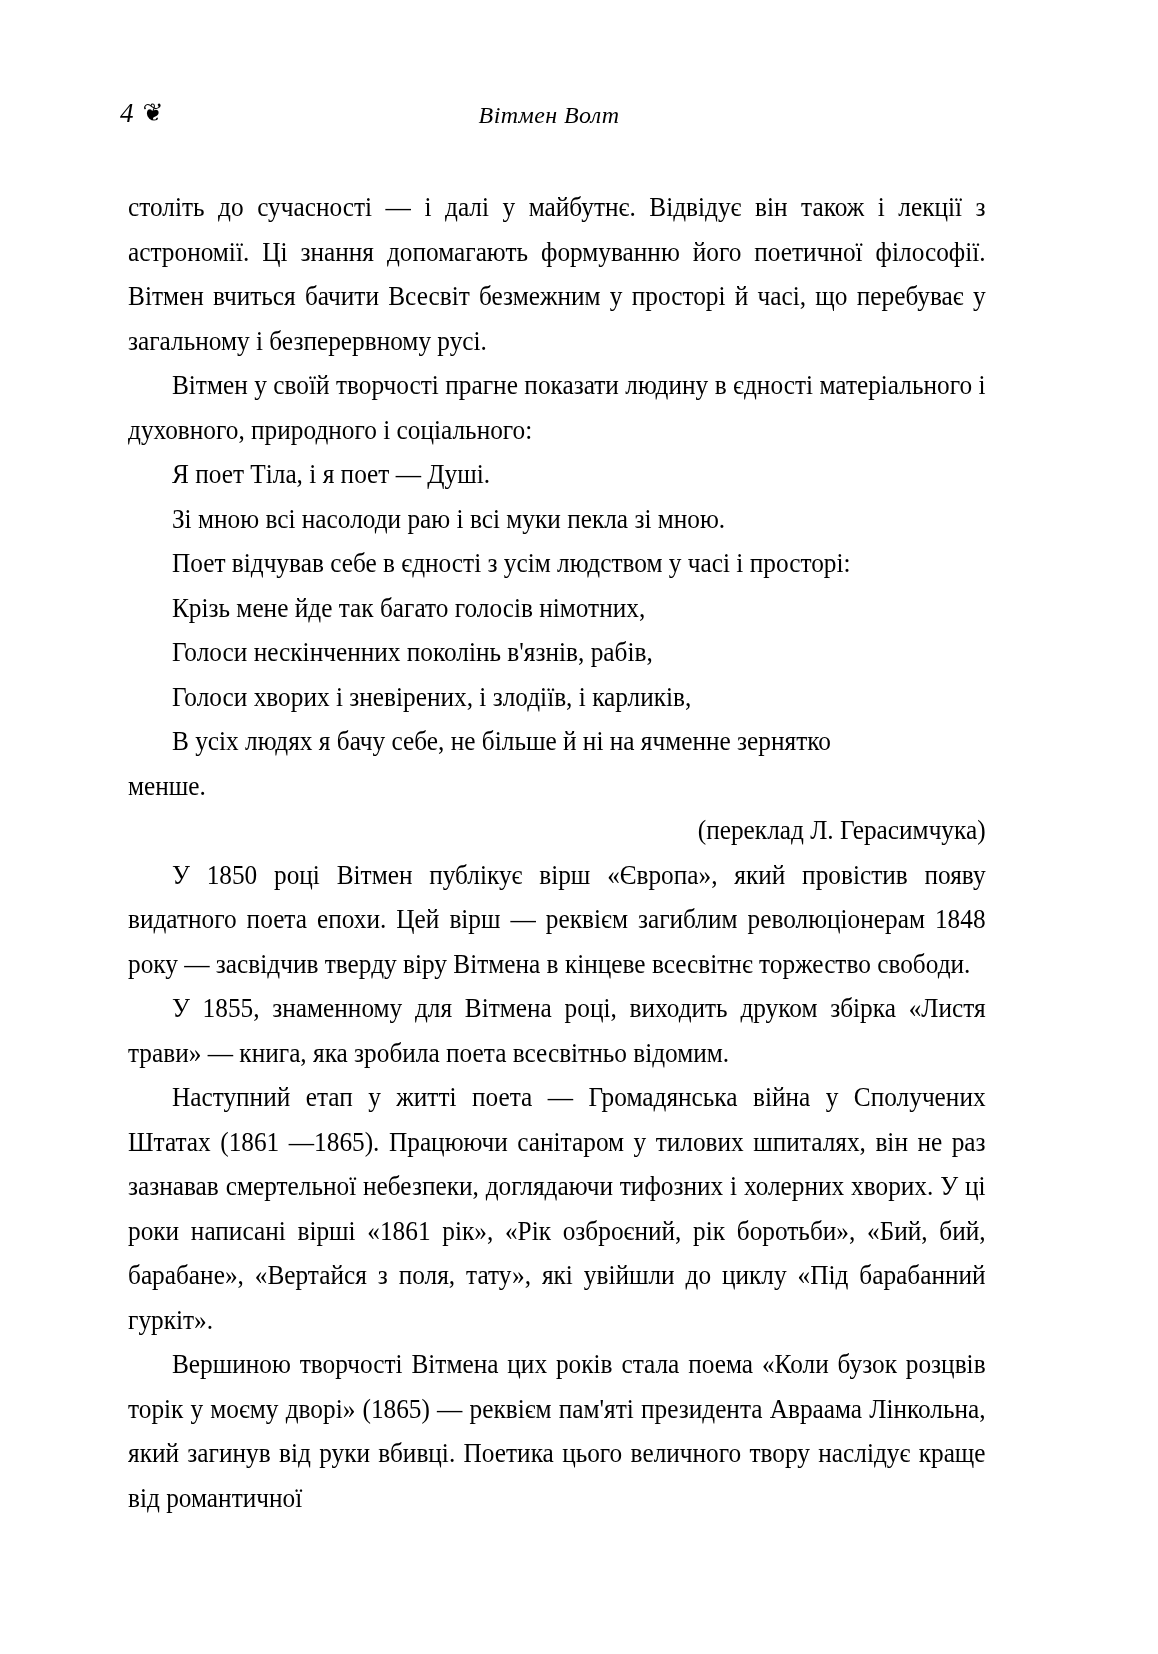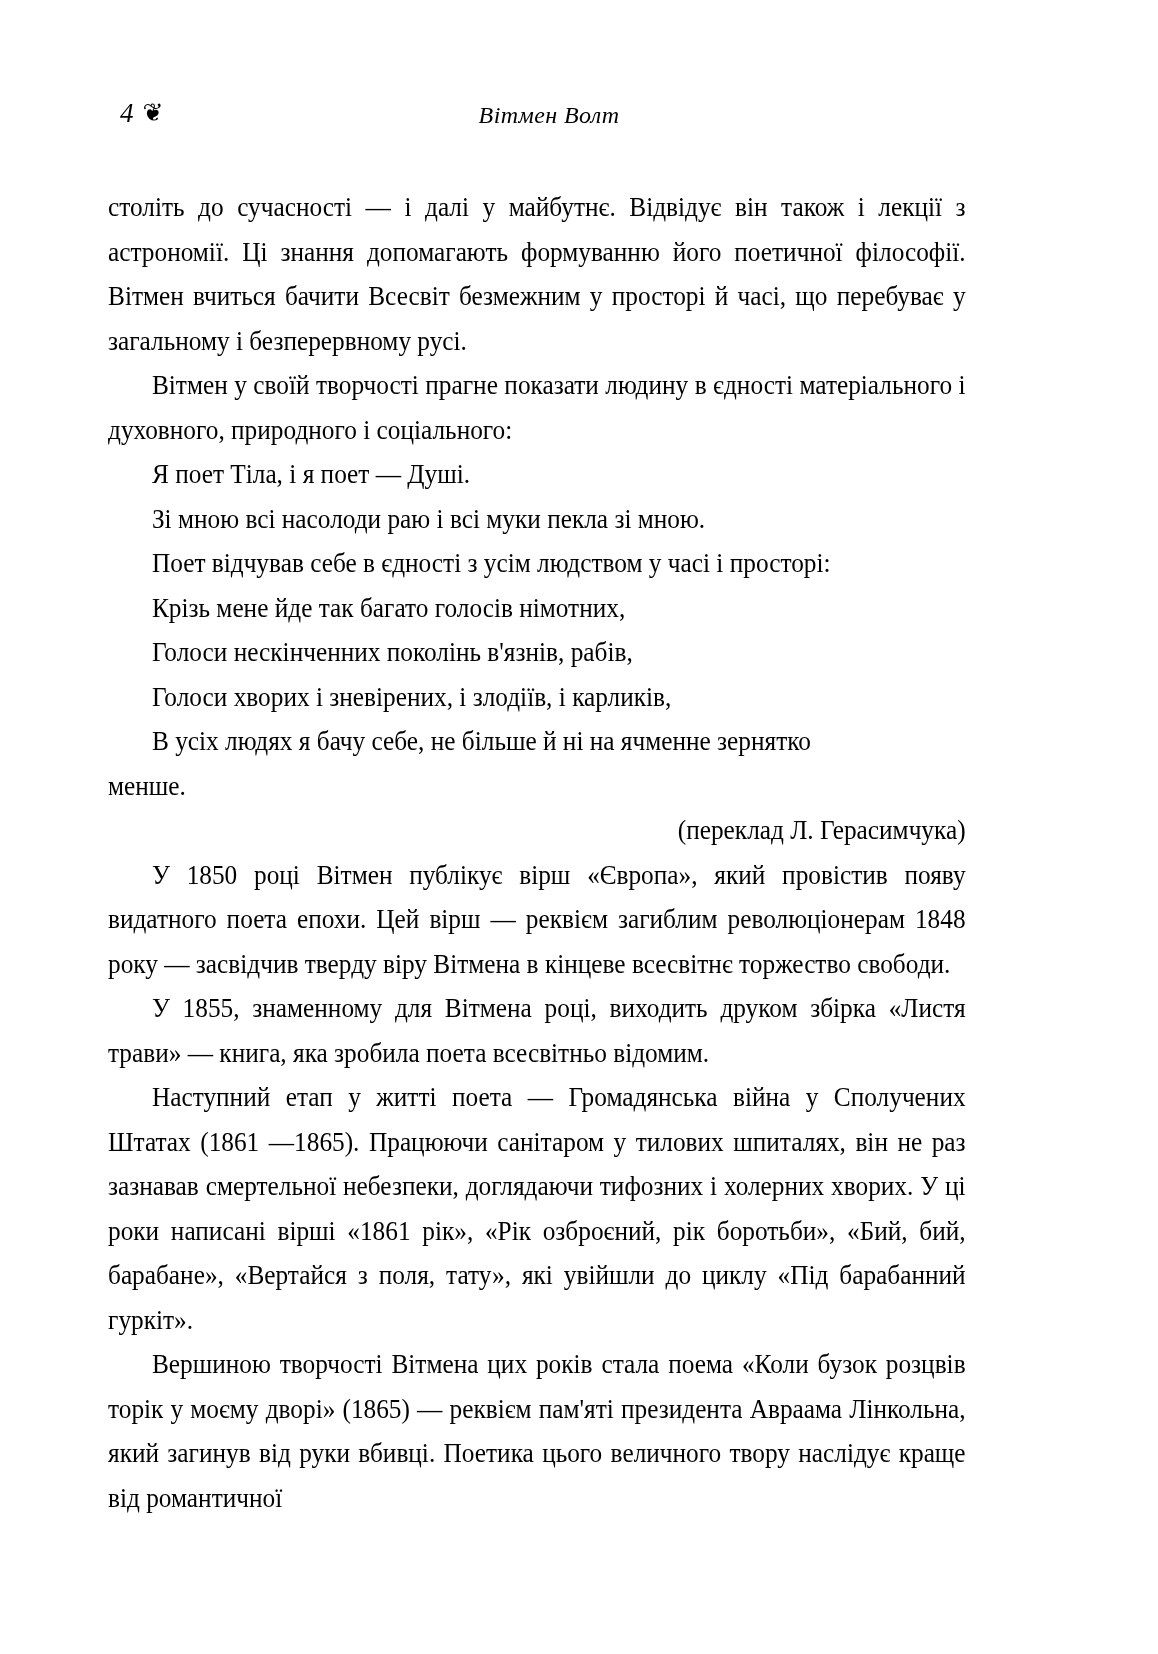--- a/index.html
+++ b/index.html
@@ -60,21 +60,21 @@
     font-size: 24px;
     font-style: italic;
     letter-spacing: .4px;
     color: #000;
     white-space: nowrap;
   }
 
   
   .column {
     position: absolute;
-    left: 108px;
+    left: 128px;
     top: 185px;
     width: 858px;
   }
 
   .para {
     margin: 0;
     font-size: 26.5px;
     line-height: 44.5px;
     text-align: justify;
     text-align-last: left;

